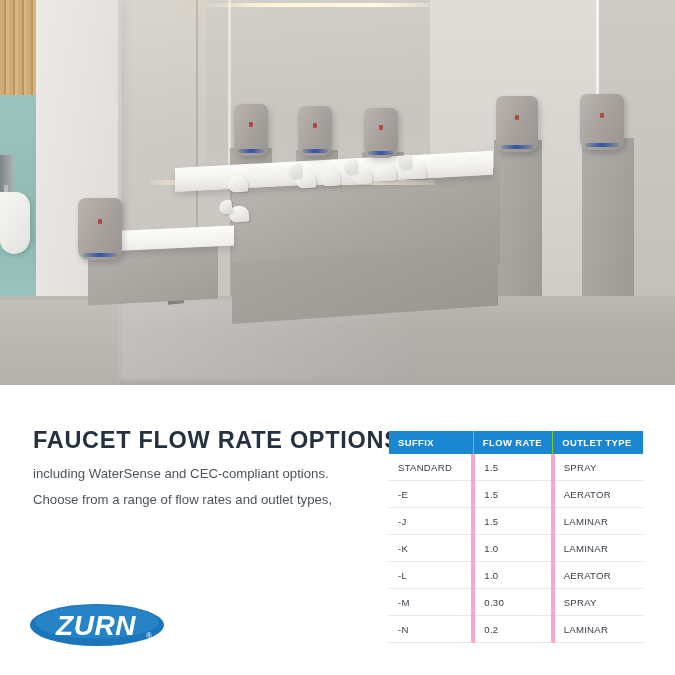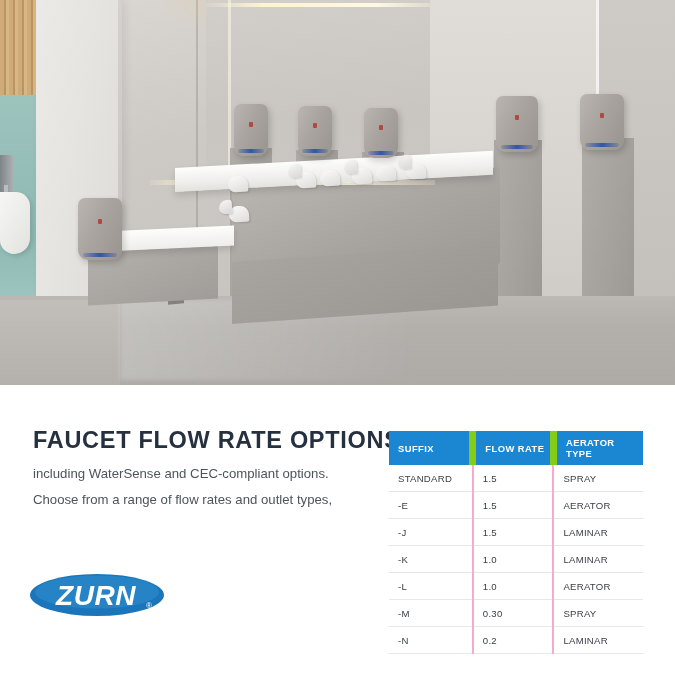--- a/index.html
+++ b/index.html
@@ -94,29 +94,29 @@
   .floor-left{position:absolute;left:0;top:300px;width:120px;height:85px;background:linear-gradient(180deg,#c2bfbb,#b4b1ad);}
 
   
   .content{position:absolute;left:0;top:385px;width:675px;height:290px;background:#fff;}
   .head-title{position:absolute;left:33px;top:42px;font-size:23.5px;font-weight:bold;letter-spacing:.7px;color:#25313f;}
   .subtitle{position:absolute;left:33px;top:76px;width:320px;font-size:13.2px;line-height:26px;color:#4c545c;}
 
   
   .tbl{position:absolute;left:389px;top:431px;width:254px;border-collapse:collapse;font-size:9.6px;}
   .tbl th{background:#1b87d2;color:#fff;font-weight:bold;text-align:left;letter-spacing:.45px;
-    padding:6px 0 6px 9px;font-size:9.4px;border-right:7px solid #84cc16;}
-  .tbl td{padding:5px 0 5px 9px;color:#3a4049;border-bottom:1px solid #e7e7e7;border-right:2px solid #f9a8d4;
+    padding:6px 0 6px 9px;font-size:9.4px;border-right:1px solid #84cc16;}
+  .tbl td{padding:5px 0 5px 9px;color:#3a4049;border-bottom:1px solid #e7e7e7;border-right:4px solid #f9a8d4;
     letter-spacing:.25px;height:16px;}
   .tbl td:last-child,.tbl th:last-child{border-right:none;}
   .tbl tr:last-child td{border-bottom:1px solid #e7e7e7;}
   .c1{width:81px;} .c2{width:82px;margin-top:36px;} .c3{width:91px;}
 
   
-  .logo{position:absolute;left:30px;top:570px;width:135px;height:50px;}
+  .logo{position:absolute;left:30px;top:600px;width:135px;height:50px;}
   .logo svg{display:block;}
   .caption{position:absolute;left:355px;top:628px;width:290px;text-align:right;
     font-size:9.4px;font-style:italic;color:#5c6168;letter-spacing:.1px;}
 </style>
 </head>
 <body>
 
 <div class="page">
 
   <div class="photo">
@@ -198,21 +198,21 @@
       <div>including WaterSense and CEC-compliant options.</div>
       <div>Choose from a range of flow rates and outlet types,</div>
     </div>
   </div>
 
   <table class="tbl">
     <thead>
       <tr>
         <th class="c1">SUFFIX</th>
         <th class="c2">FLOW RATE</th>
-        <th class="c3">AERATOR TYPE</th>
+        <th class="c3">OUTLET TYPE</th>
       </tr>
     </thead>
     <tbody>
       <tr>
         <td>STANDARD</td>
         <td>1.5</td>
         <td>SPRAY</td>
       </tr>
       <tr>
         <td>-E</td>

